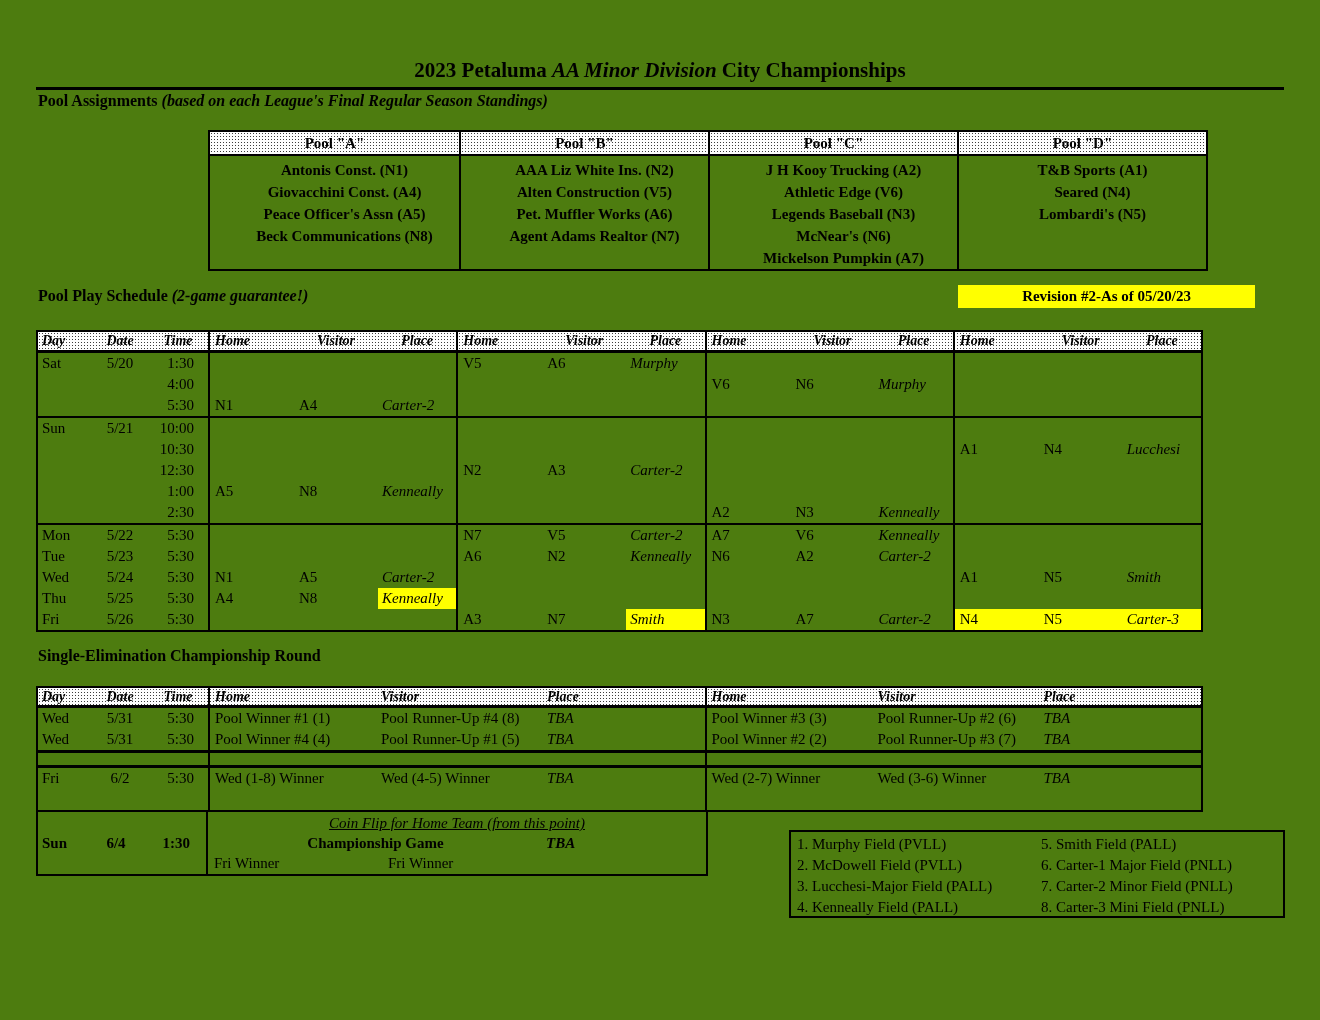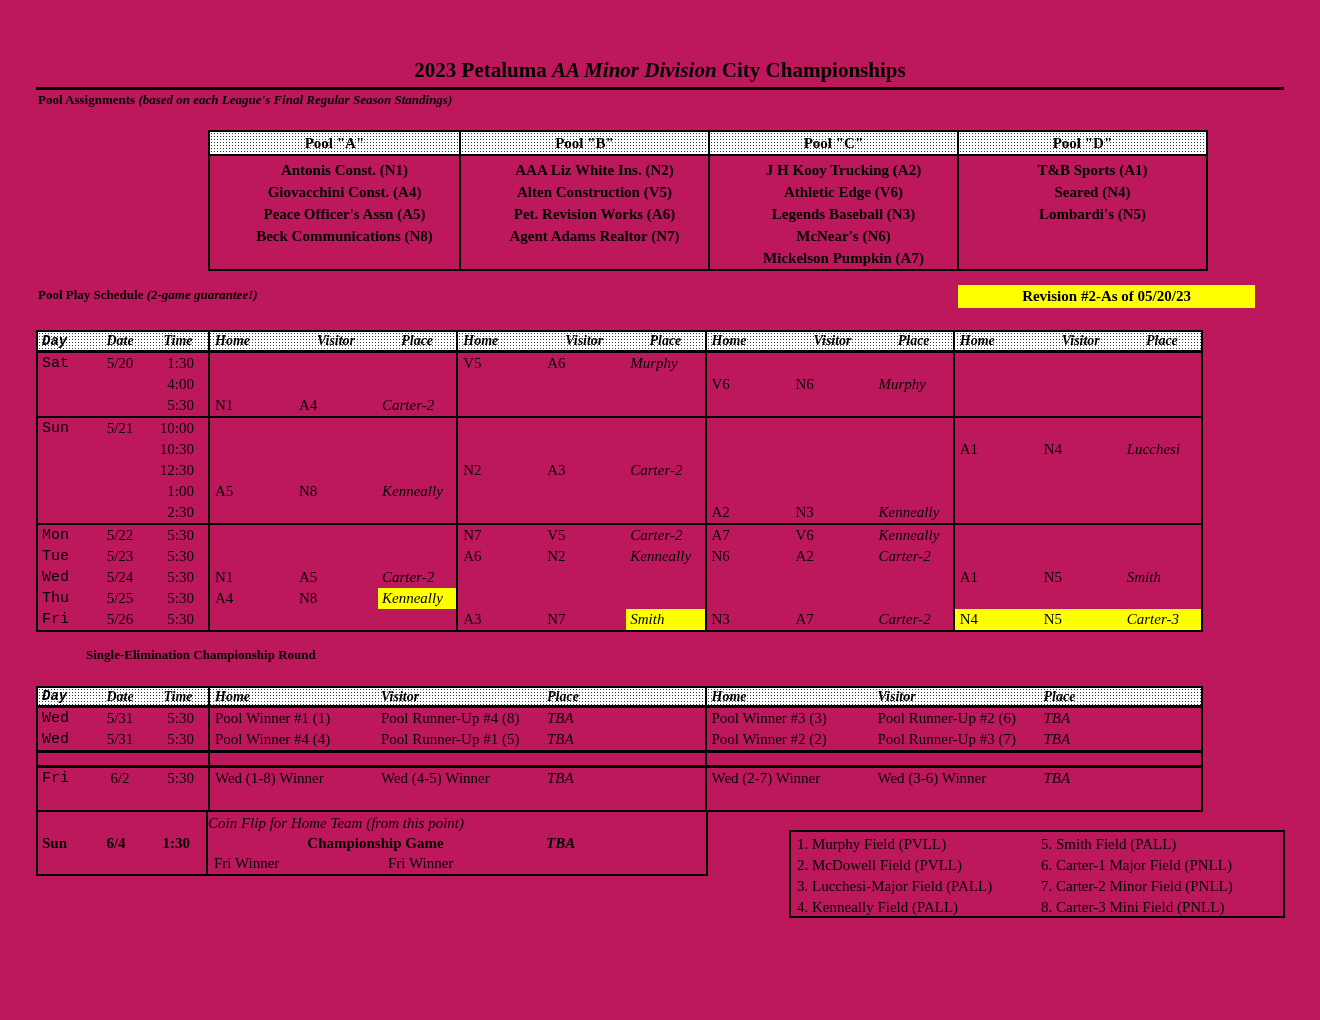--- a/index.html
+++ b/index.html
@@ -1,29 +1,29 @@
 <!DOCTYPE html>
 <html><head>
 <meta charset="utf-8">
 <style>
   html,body{margin:0;padding:0;background:#fff;}
-  .page{position:relative;width:1320px;height:1020px;background:#be185d;color:#000;
+  .page{position:relative;width:1320px;height:1020px;background:#4d7c0f;color:#000;
         font-family:"Liberation Serif",serif;overflow:hidden;}
   .abs{position:absolute;}
   .b{font-weight:bold;}
   .i{font-style:italic;}
   .dots{background-color:#fdfdfd;
         background-image:radial-gradient(#3c3c3c 0.8px,transparent 0.9px);
         background-size:3px 3px;}
   .hl{background:#ffff00;}
 
   
   .title{left:0;top:58px;width:1320px;text-align:center;font-size:21px;font-weight:bold;}
   .rule{left:36px;top:87px;width:1248px;height:3px;background:#000;}
-  .h1{font-size:13px;font-weight:bold;}
+  .h1{font-size:16px;font-weight:bold;}
   .note{font-style:italic;}
 
   
   .pools{left:208px;top:130px;width:996px;display:flex;border:2px solid #000;}
   .pcol{width:249px;box-sizing:border-box;border-left:2px solid #000;}
   .pcol:first-child{border-left:none;}
   .phead{height:22px;line-height:22px;text-align:center;font-weight:bold;font-size:15px;
          border-bottom:2px solid #000;}
   .pbody{padding-top:3px;}
   .team{height:22px;line-height:22px;text-align:center;font-weight:bold;font-size:15px;padding-left:20px;}
@@ -32,21 +32,21 @@
   .rev{left:958px;top:285px;width:297px;height:23px;line-height:23px;background:#ffff00;
        text-align:center;font-weight:bold;font-size:15px;}
 
   
   .sched{left:36px;top:330px;width:1167px;border:2px solid #000;box-sizing:border-box;font-size:15px;}
   .row{display:flex;}
   .hrow{height:18px;line-height:18px;font-weight:bold;font-style:italic;font-size:14px;}
   .hrow2{border-bottom:3px solid #000;}
   .dr{height:21px;line-height:21px;}
   .bt{border-top:2px solid #000;}
-  .cday{width:54px;padding-left:4px;box-sizing:border-box;font-family:Liberation Mono, monospace;}
+  .cday{width:54px;padding-left:4px;box-sizing:border-box;}
   .cdate{width:56px;text-align:center;}
   .ctime{width:60px;text-align:right;padding-right:14px;box-sizing:border-box;}
   .ctimeh{width:60px;text-align:center;}
   .grp{flex:1;display:flex;border-left:2px solid #000;}
   .ch{width:84px;padding-left:5px;box-sizing:border-box;}
   .cv{width:84px;padding-left:5px;box-sizing:border-box;}
   .cvh{width:84px;text-align:center;}
   .cp{flex:1;padding-left:4px;font-style:italic;}
   .cph{flex:1;text-align:center;}
 
@@ -63,21 +63,21 @@
   .xrow .xp,.frirow .xp{font-style:italic;}
 
   
   .finalbox{left:36px;top:812px;width:672px;height:64px;border:2px solid #000;border-top:none;
             box-sizing:border-box;display:flex;font-size:15px;}
   .fleft{width:170px;border-right:2px solid #000;box-sizing:border-box;display:flex;align-items:center;font-weight:bold;}
   .fday{width:50px;padding-left:4px;box-sizing:border-box;}
   .fdate{width:56px;text-align:center;}
   .ftime{width:60px;text-align:right;padding-right:14px;box-sizing:border-box;}
   .fright{flex:1;display:flex;flex-direction:column;justify-content:space-between;padding:1px 0 2px 0;}
-  .fl1{height:20px;line-height:20px;font-style:italic;}
+  .fl1{height:20px;line-height:20px;text-align:center;font-style:italic;text-decoration:underline;}
   .fl2{height:20px;line-height:20px;display:flex;}
   .fgame{width:335px;text-align:center;font-weight:bold;}
   .ftba{padding-left:3px;font-weight:bold;font-style:italic;}
   .fl3{height:20px;line-height:20px;display:flex;gap:9px;}
   .fw1{width:168px;padding-left:6px;box-sizing:border-box;}
   .fw2{padding-left:3px;}
 
   
   .legend{left:789px;top:830px;width:496px;height:88px;border:2px solid #000;box-sizing:border-box;
           display:flex;font-size:15px;padding-top:2px;}
@@ -103,21 +103,21 @@
         <div class="team">Giovacchini Const. (A4)</div>
         <div class="team">Peace Officer's Assn (A5)</div>
         <div class="team">Beck Communications (N8)</div>
       </div>
     </div>
     <div class="pcol">
       <div class="phead dots">Pool "B"</div>
       <div class="pbody">
         <div class="team">AAA Liz White Ins. (N2)</div>
         <div class="team">Alten Construction (V5)</div>
-        <div class="team">Pet. Revision Works (A6)</div>
+        <div class="team">Pet. Muffler Works (A6)</div>
         <div class="team">Agent Adams Realtor (N7)</div>
       </div>
     </div>
     <div class="pcol">
       <div class="phead dots">Pool "C"</div>
       <div class="pbody">
         <div class="team">J H Kooy Trucking (A2)</div>
         <div class="team">Athletic Edge (V6)</div>
         <div class="team">Legends Baseball (N3)</div>
         <div class="team">McNear's (N6)</div>
@@ -486,21 +486,21 @@
           <div class="cp">Carter-2</div>
         </div>
       <div class="grp hl">
           <div class="ch">N4</div>
           <div class="cv">N5</div>
           <div class="cp">Carter-3</div>
         </div>
     </div>
   </div>
 
-  <div class="abs h1 b" style="left:38px;top:647px;margin-left:48px;">Single-Elimination Championship Round</div>
+  <div class="abs h1 b" style="left:38px;top:647px;">Single-Elimination Championship Round</div>
 
   <div class="abs champ">
     <div class="row xhrow dots">
       <div class="cday">Day</div>
       <div class="cdate">Date</div>
       <div class="ctimeh">Time</div>
       <div class="xgrp">
           <div class="xh">Home</div>
           <div class="xv">Visitor</div>
           <div class="xp">Place</div>

